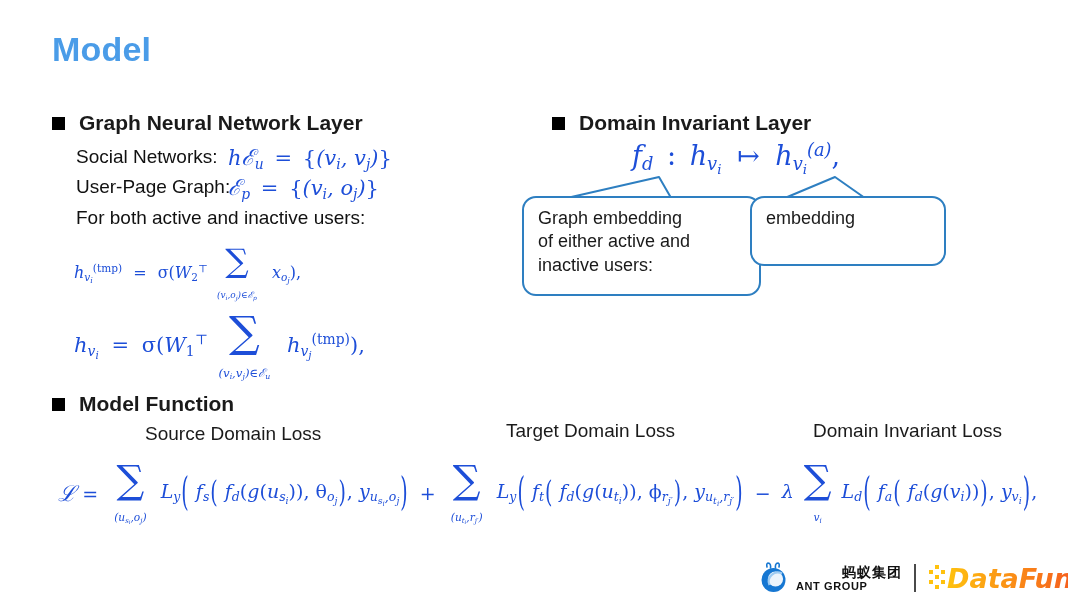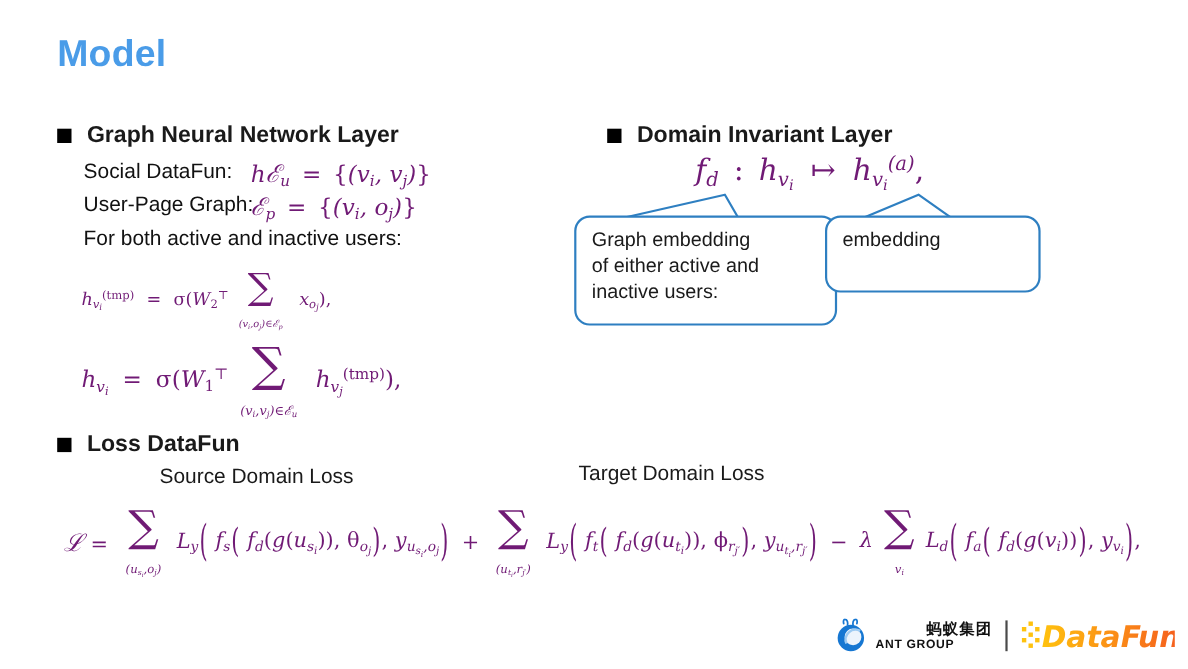--- a/index.html
+++ b/index.html
@@ -67,21 +67,21 @@
   #row-forboth { left: 76px; top: 207px; }
 
   .lbl { display: inline-block; }
   .lbl-social { width: 152px; }
   .lbl-userpage { width: 152px; }
 
   
   .math {
     font-family: "DejaVu Serif", serif;
     font-style: italic;
-    color: #701a75;
+    color: #1d4ed8;
     white-space: nowrap;
   }
   .mathup { font-style: normal; }
   .scr { font-family: "DejaVu Serif", serif; font-style: italic; }
   sub, sup {
     font-style: italic;
     line-height: 0;
   }
   sub { font-size: 0.66em; vertical-align: -0.28em; }
   sup { font-size: 0.66em; vertical-align: 0.52em; }
@@ -169,21 +169,21 @@
   }
 
   
   .loss-label {
     position: absolute;
     font-size: 19px;
     color: #1a1a1a;
     white-space: nowrap;
   }
   #label-source { left: 145px; top: 423px; }
-  #label-target { left: 526px; top: 420px; }
+  #label-target { left: 506px; top: 420px; }
   #label-invariant { left: 813px; top: 420px; }
 
   
   #eq-loss {
     position: absolute;
     left: 58px;
     top: 462px;
     font-size: 19px;
     white-space: nowrap;
   }
@@ -236,21 +236,21 @@
 <div class="slide">
 
   <div id="slide-title">Model</div>
 
   <div class="section-head" id="head-gnn">
     <span class="bullet-square"></span>
     <span class="heading-text">Graph Neural Network Layer</span>
   </div>
 
   <div class="plain-line" id="row-social">
-    <span class="lbl lbl-social">Social DataFun:</span>
+    <span class="lbl lbl-social">Social Networks:</span>
   </div>
   <div class="math" id="eq-social">
     <span class="scr">ℎ</span><span class="scr" style="font-size:1.05em">ℰ</span><sub>u</sub>
     <span class="mathup" style="margin:0 4px">=</span>
     <span class="mathup">{</span>(<span>v</span><sub>i</sub>, <span>v</span><sub>j</sub>)<span class="mathup">}</span>
   </div>
 
   <div class="plain-line" id="row-userpage">
     <span class="lbl lbl-userpage">User-Page Graph:</span>
   </div>
@@ -309,25 +309,26 @@
     <div>of either active and</div>
     <div>inactive users:</div>
   </div>
 
   <div class="callout" id="callout-domain-invariant">
     <div>embedding</div>
   </div>
 
   <div class="section-head" id="head-loss">
     <span class="bullet-square"></span>
-    <span class="heading-text">Loss DataFun</span>
+    <span class="heading-text">Model Function</span>
   </div>
 
   <div class="loss-label" id="label-source">Source Domain Loss</div>
   <div class="loss-label" id="label-target">Target Domain Loss</div>
+  <div class="loss-label" id="label-invariant">Domain Invariant Loss</div>
 
   <div class="math" id="eq-loss">
     
     <span class="seg">
       <span class="scr" style="font-size:1.15em">ℒ</span><span class="mathup" style="margin:0 6px">=</span>
     </span>
     
     <span class="seg">
       <span class="bigop">
         <span class="glyph">∑</span>

